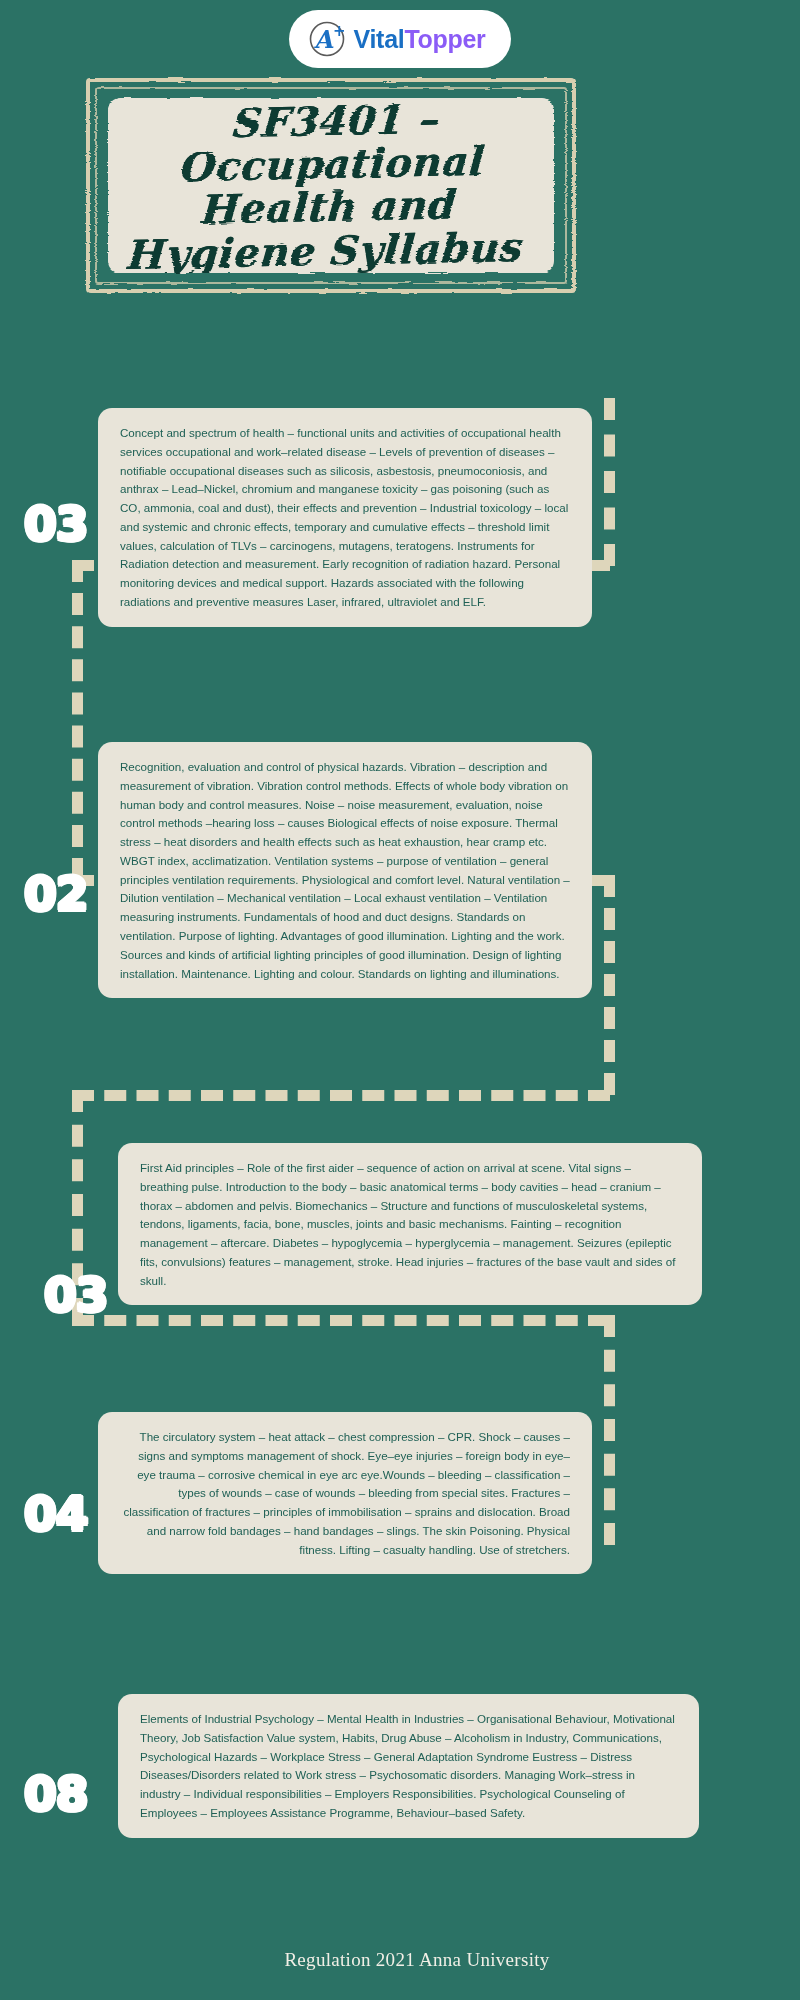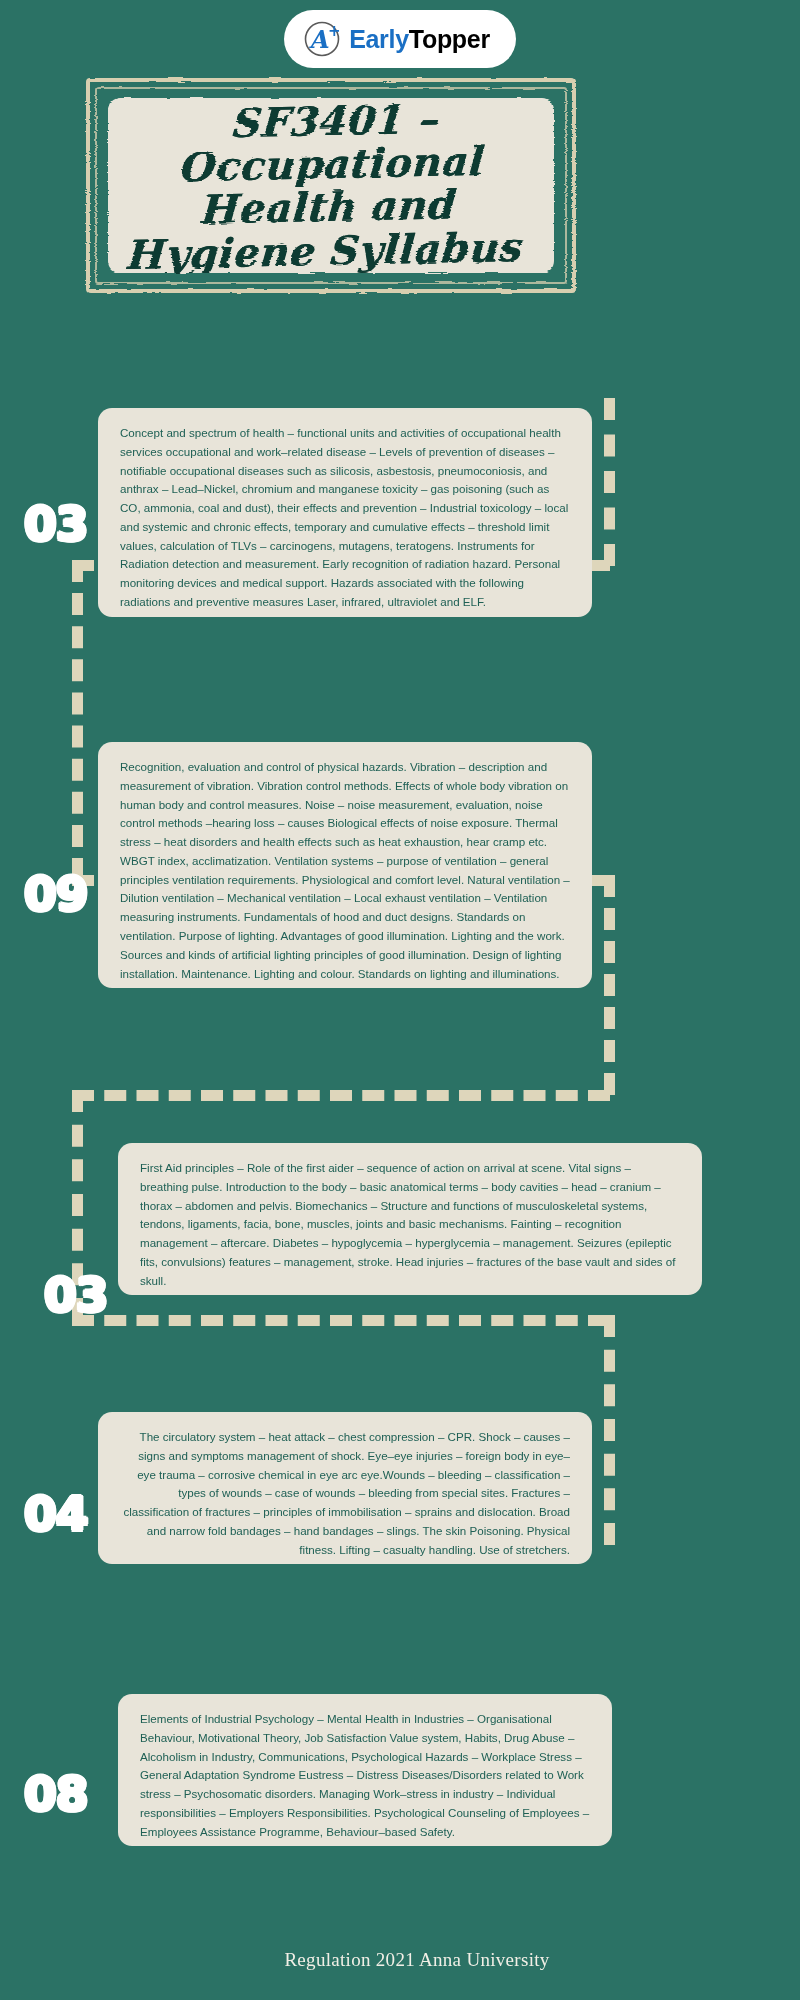--- a/index.html
+++ b/index.html
@@ -50,21 +50,21 @@
   }
   .logo-mark svg { display: block; }
   .logo-text {
     font-size: 25px;
     font-weight: bold;
     letter-spacing: -0.3px;
     white-space: nowrap;
     line-height: 1;
   }
   .logo-a { color: #1a6fc4; }
-  .logo-b { color: #000000; }
+  .logo-b { color: #8b5cf6; }
 
   
   .title-outer {
     position: absolute;
     top: 78px;
     left: 86px;
     width: 490px;
     height: 215px;
     border: 4px solid #d8cfb0;
     border-radius: 4px;
@@ -126,21 +126,21 @@
   .block {
     position: absolute;
     z-index: 5;
   }
   .card {
     background: #e8e4d9;
     border-radius: 14px;
     color: #1f6055;
     font-size: 11.6px;
     line-height: 1.62;
-    padding: 16px 22px 5px 22px;
+    padding: 16px 22px 15px 22px;
     position: relative;
     z-index: 6;
   }
   .card.center { text-align: right; }
 
   .num {
     position: absolute;
     color: #ffffff;
     font-family: "DejaVu Sans", sans-serif;
     font-weight: bold;
@@ -190,21 +190,21 @@
   <div class="logo-wrap">
     <div class="logo-pill">
       <span class="logo-mark">
         <svg width="40" height="40" viewBox="0 0 40 40">
           <circle cx="20" cy="20" r="16.5" fill="none" stroke="#5a5a5a" stroke-width="1.6"></circle>
           <text x="9" y="29" font-family="DejaVu Serif, serif" font-style="italic" font-weight="bold" font-size="24" fill="#1a6fc4">A</text>
           <text x="26" y="17" font-family="DejaVu Sans, sans-serif" font-weight="bold" font-size="15" fill="#1a6fc4">+</text>
         </svg>
       </span>
       <span class="logo-text">
-        <span class="logo-a">Early</span><span class="logo-b">Topper</span>
+        <span class="logo-a">Vital</span><span class="logo-b">Topper</span>
       </span>
     </div>
   </div>
 
   <div class="title-outer">
     <div class="title-inner">
       <div class="title-text">SF3401 – Occupational Health and Hygiene Syllabus</div>
     </div>
   </div>
 
@@ -223,37 +223,37 @@
       <span>Concept and spectrum of health – functional units and activities of occupational health services occupational and work–related disease – Levels of prevention of diseases – notifiable occupational diseases such as silicosis, asbestosis, pneumoconiosis, and anthrax – Lead–Nickel, chromium and manganese toxicity – gas poisoning (such as CO, ammonia, coal and dust), their effects and prevention – Industrial toxicology – local and systemic and chronic effects, temporary and cumulative effects – threshold limit values, calculation of TLVs – carcinogens, mutagens, teratogens. Instruments for Radiation detection and measurement. Early recognition of radiation hazard. Personal monitoring devices and medical support. Hazards associated with the following radiations and preventive measures Laser, infrared, ultraviolet and ELF.</span>
     </div>
   </div>
   <div class="num" style="left:24px; top:500px;">03</div>
 
   <div class="block" style="left:98px; top:742px; width:494px;">
     <div class="card">
       <span>Recognition, evaluation and control of physical hazards. Vibration – description and measurement of vibration. Vibration control methods. Effects of whole body vibration on human body and control measures. Noise – noise measurement, evaluation, noise control methods –hearing loss – causes Biological effects of noise exposure. Thermal stress – heat disorders and health effects such as heat exhaustion, hear cramp etc. WBGT index, acclimatization. Ventilation systems – purpose of ventilation – general principles ventilation requirements. Physiological and comfort level. Natural ventilation – Dilution ventilation – Mechanical ventilation – Local exhaust ventilation – Ventilation measuring instruments. Fundamentals of hood and duct designs. Standards on ventilation. Purpose of lighting. Advantages of good illumination. Lighting and the work. Sources and kinds of artificial lighting principles of good illumination. Design of lighting installation. Maintenance. Lighting and colour. Standards on lighting and illuminations.</span>
     </div>
   </div>
-  <div class="num" style="left:24px; top:870px;">09</div>
+  <div class="num" style="left:24px; top:870px;">02</div>
 
   <div class="block" style="left:118px; top:1143px; width:584px;">
     <div class="card">
       <span>First Aid principles – Role of the first aider – sequence of action on arrival at scene. Vital signs – breathing pulse. Introduction to the body – basic anatomical terms – body cavities – head – cranium – thorax – abdomen and pelvis. Biomechanics – Structure and functions of musculoskeletal systems, tendons, ligaments, facia, bone, muscles, joints and basic mechanisms. Fainting – recognition management – aftercare. Diabetes – hypoglycemia – hyperglycemia – management. Seizures (epileptic fits, convulsions) features – management, stroke. Head injuries – fractures of the base vault and sides of skull.</span>
     </div>
   </div>
   <div class="num" style="left:44px; top:1271px;">03</div>
 
   <div class="block" style="left:98px; top:1412px; width:494px;">
     <div class="card center">
       <span>The circulatory system – heat attack – chest compression – CPR. Shock – causes – signs and symptoms management of shock. Eye–eye injuries – foreign body in eye–eye trauma – corrosive chemical in eye arc eye.Wounds – bleeding – classification – types of wounds – case of wounds – bleeding from special sites. Fractures – classification of fractures – principles of immobilisation – sprains and dislocation. Broad and narrow fold bandages – hand bandages – slings. The skin Poisoning. Physical fitness. Lifting – casualty handling. Use of stretchers.</span>
     </div>
   </div>
   <div class="num" style="left:24px; top:1490px;">04</div>
 
-  <div class="block" style="left:118px; top:1694px; width:494px;">
+  <div class="block" style="left:118px; top:1694px; width:581px;">
     <div class="card">
       <span>Elements of Industrial Psychology – Mental Health in Industries – Organisational Behaviour, Motivational Theory, Job Satisfaction Value system, Habits, Drug Abuse – Alcoholism in Industry, Communications, Psychological Hazards – Workplace Stress – General Adaptation Syndrome Eustress – Distress Diseases/Disorders related to Work stress – Psychosomatic disorders. Managing Work–stress in industry – Individual responsibilities – Employers Responsibilities. Psychological Counseling of Employees – Employees Assistance Programme, Behaviour–based Safety.</span>
     </div>
   </div>
   <div class="num" style="left:24px; top:1770px;">08</div>
 
   <div class="footer">
     <div class="footer-text">Regulation 2021 Anna University</div>
   </div>
 

